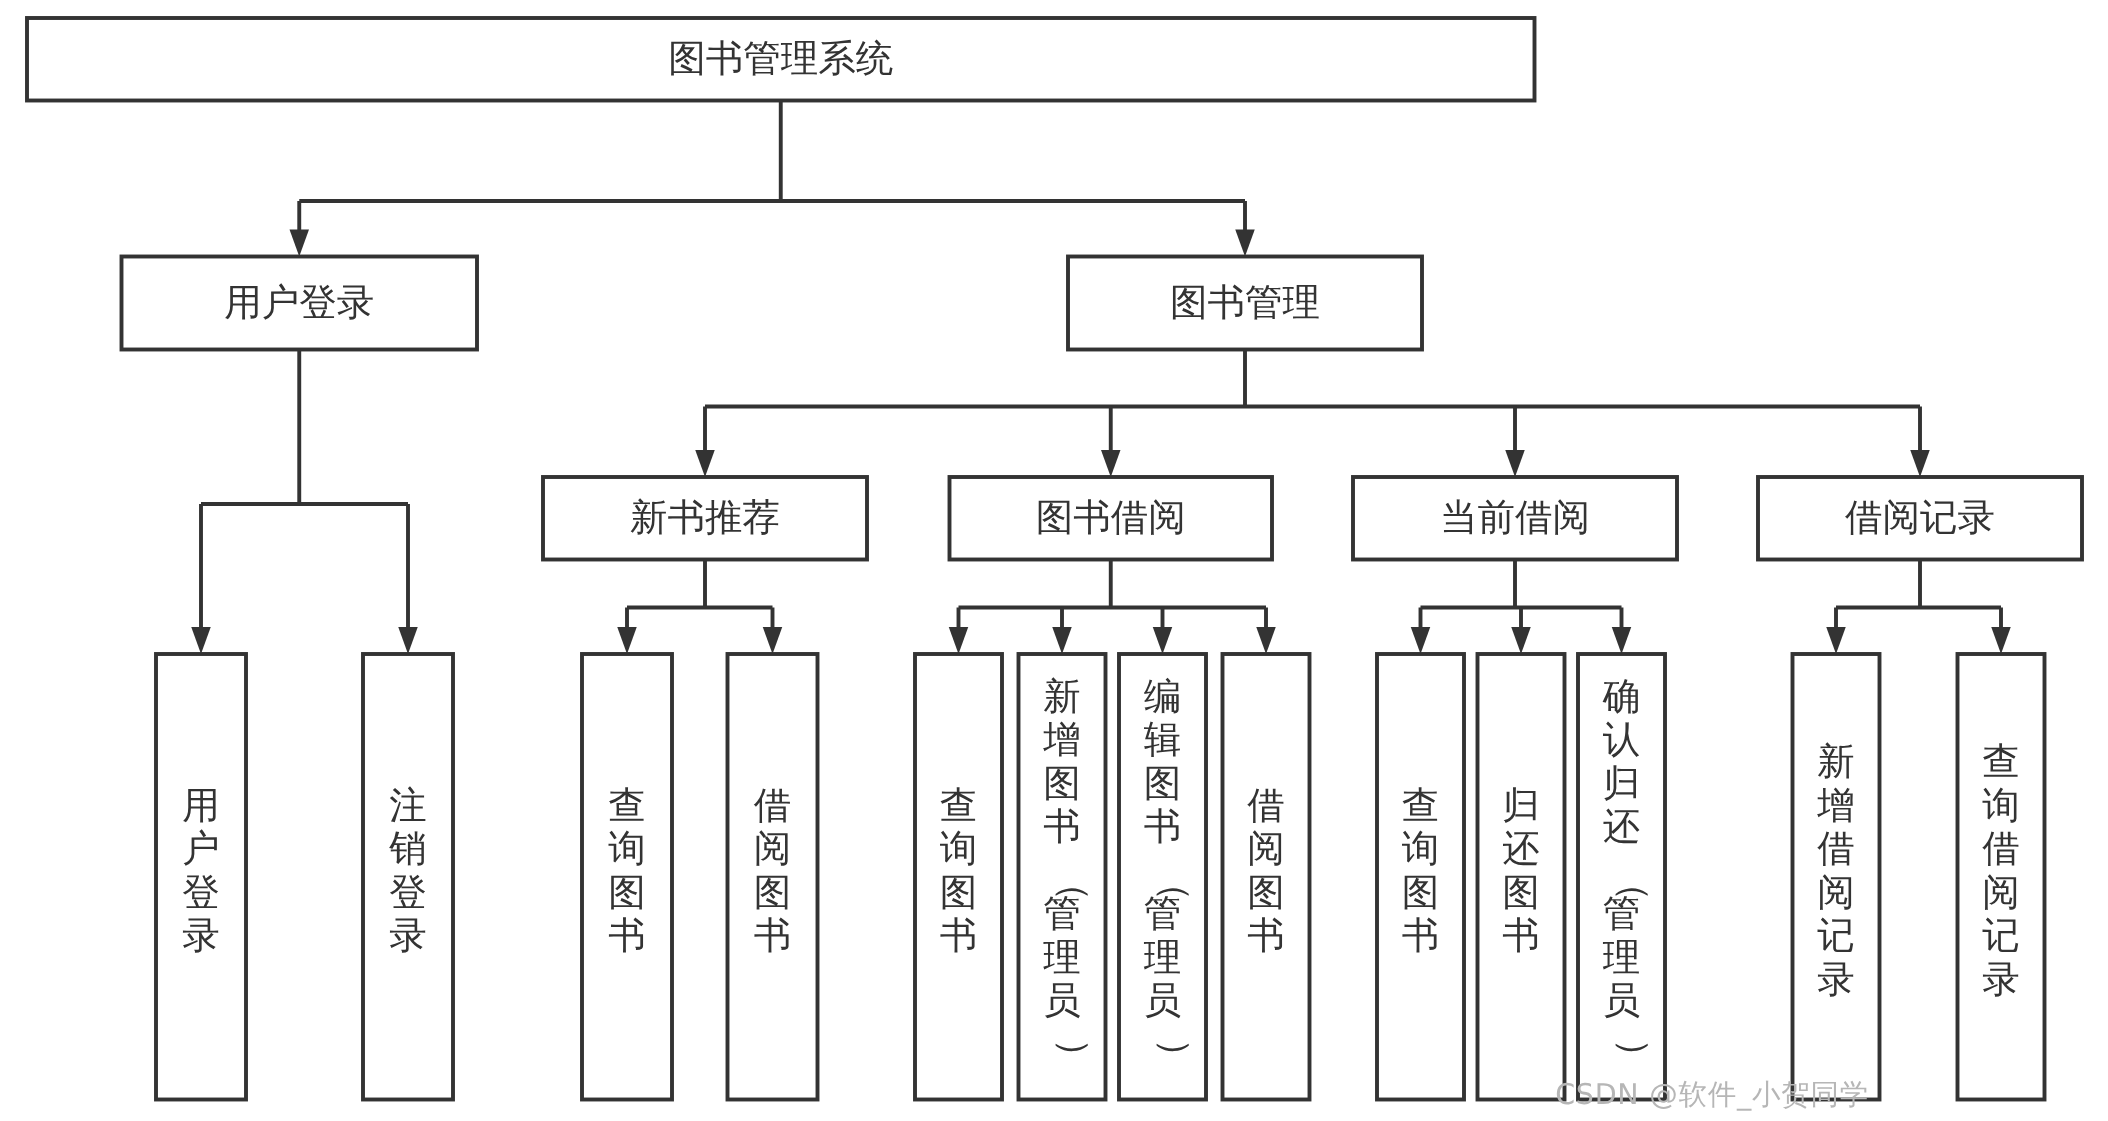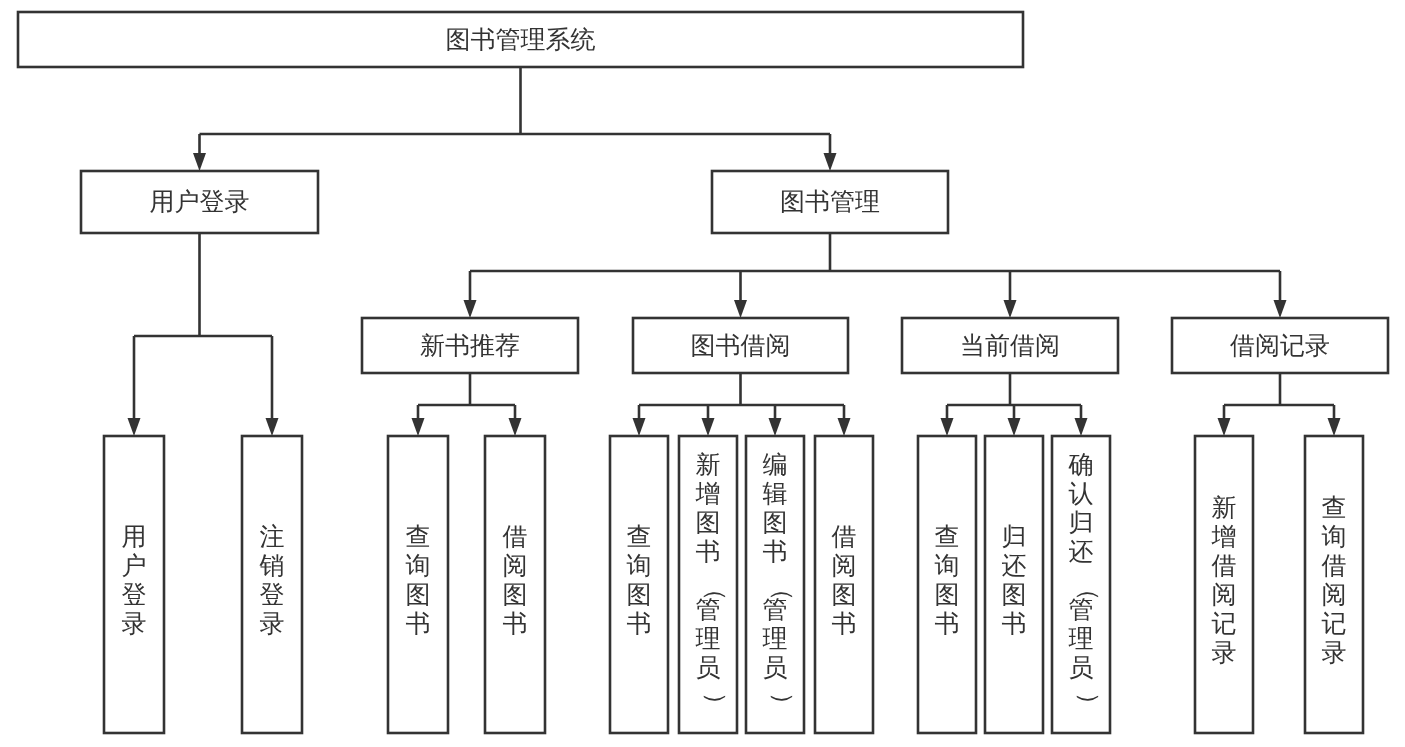--- a/index.html
+++ b/index.html
@@ -284,13 +284,14 @@
         <rect x="1305" y="436" width="58" height="297" class="node-box"></rect>
         <text x="1334" y="516" class="node-label-vertical">查</text>
         <text x="1334" y="545" class="node-label-vertical">询</text>
         <text x="1334" y="574" class="node-label-vertical">借</text>
         <text x="1334" y="603" class="node-label-vertical">阅</text>
         <text x="1334" y="632" class="node-label-vertical">记</text>
         <text x="1334" y="661" class="node-label-vertical">录</text>
         <title>查询借阅记录</title>
       </g>
     </svg>
+  <div class="watermark">CSDN @软件_小贺同学</div>
 </div>
 
 </body></html>

